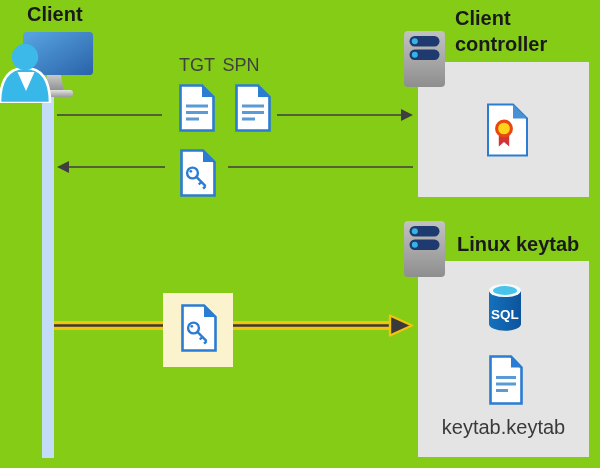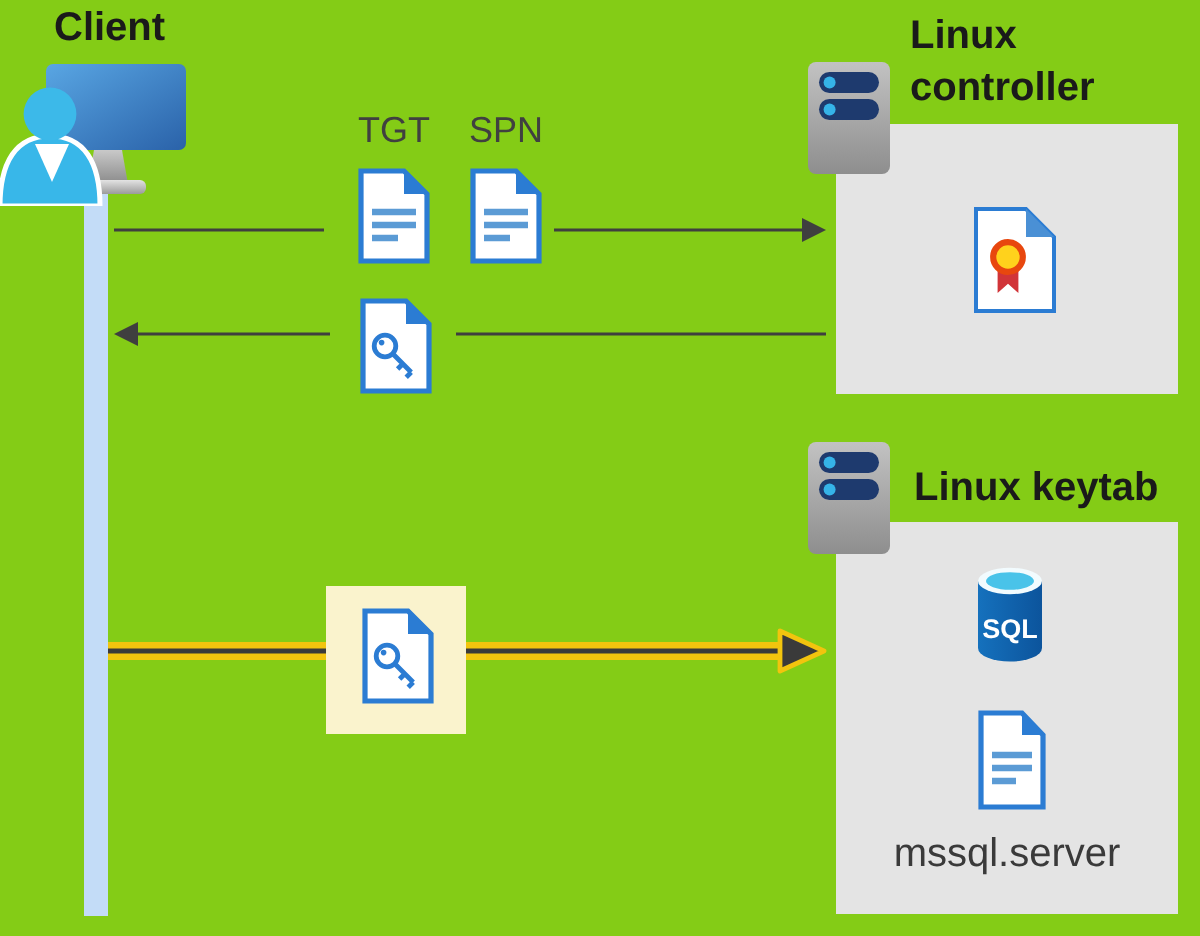--- a/index.html
+++ b/index.html
@@ -47,21 +47,21 @@
     <path d="M0 8 H105 M220 8 H346" stroke="#3f3f3f" stroke-width="1.6"></path>
     <polygon points="344,2 356,8 344,14" fill="#3f3f3f"></polygon>
   </svg>
 
   <svg class="abs" style="left:57px;top:159px;" width="358" height="16" viewBox="0 0 358 16">
     <polygon points="12,2 0,8 12,14" fill="#3f3f3f"></polygon>
     <path d="M12 8 H108 M171 8 H356" stroke="#3f3f3f" stroke-width="1.6"></path>
   </svg>
 
   <div class="abs ticket-lbl" style="left:177px;top:55px;text-align:center;">TGT</div>
-  <div class="abs ticket-lbl" style="left:233px;top:55px;">SPN</div>
+  <div class="abs ticket-lbl" style="left:221px;top:55px;">SPN</div>
 
   <svg class="abs" style="left:177px;top:84px;" width="40" height="48" viewBox="0 0 40 48">
     <path d="M3.5 1.5 H25 L36.5 13 V46.5 H3.5 Z" fill="#fff" stroke="#2b7cd3" stroke-width="2.6"></path>
     <path d="M25 1.5 L36.5 13 L25 13 Z" fill="#2b7cd3"></path>
     <path d="M9 22 H31 M9 28.5 H31 M9 35 H22" stroke="#5b9bd5" stroke-width="3.2"></path>
   </svg>
 
   <svg class="abs" style="left:233px;top:84px;" width="40" height="48" viewBox="0 0 40 48">
     <path d="M3.5 1.5 H25 L36.5 13 V46.5 H3.5 Z" fill="#fff" stroke="#2b7cd3" stroke-width="2.6"></path>
     <path d="M25 1.5 L36.5 13 L25 13 Z" fill="#2b7cd3"></path>
@@ -70,21 +70,21 @@
 
   <svg class="abs" style="left:178px;top:149px;" width="40" height="48" viewBox="0 0 40 48">
     <path d="M3.5 1.5 H25 L36.5 13 V46.5 H3.5 Z" fill="#fff" stroke="#2b7cd3" stroke-width="2.6"></path>
     <path d="M25 1.5 L36.5 13 L25 13 Z" fill="#2b7cd3"></path>
     <circle cx="14.5" cy="24" r="5.4" fill="none" stroke="#2b7cd3" stroke-width="2.4"></circle>
     <circle cx="12.8" cy="22.3" r="1.4" fill="#2b7cd3"></circle>
     <path d="M18.4 27.9 L27.6 37.1 M23.3 33 L20.8 35.5 M27.6 37.1 L25.1 39.6" stroke="#2b7cd3" stroke-width="2.4" fill="none"></path>
   </svg>
 
   <div class="abs gray-box" style="left:418px;top:62px;width:171px;height:135px;"></div>
-  <div class="abs hdr" style="left:455px;top:5px;width:135px;">Linux controller</div>
+  <div class="abs hdr" style="left:455px;top:5px;width:135px;">Client controller</div>
   <svg class="abs" style="left:403px;top:30px;" width="43" height="58" viewBox="0 0 43 58">
     <defs>
         <linearGradient id="srv1" x1="0" y1="0" x2="0" y2="1">
       <stop offset="0" stop-color="#c2c2c2"></stop>
           <stop offset="1" stop-color="#8e8e8e"></stop>
     </linearGradient>
       </defs>
     <rect x="1" y="1" width="41" height="56" rx="4" fill="url(#srv1)"></rect>
     <rect x="6.5" y="6" width="30" height="10.5" rx="5.2" fill="#1e3a6e"></rect>
     <circle cx="11.8" cy="11.2" r="3" fill="#35b3e8"></circle>
@@ -142,15 +142,15 @@
     <ellipse cx="18" cy="7.5" rx="12" ry="4.4" fill="#49c3e9"></ellipse>
     <text x="18" y="36" text-anchor="middle" font-family="Liberation Sans, sans-serif" font-size="13.5" font-weight="bold" fill="#ffffff">SQL</text>
   </svg>
 
   <svg class="abs" style="left:487px;top:355px;" width="38" height="50" viewBox="0 0 38 50">
     <path d="M3.5 1.5 H24 L34.5 12.5 V48.5 H3.5 Z" fill="#fff" stroke="#2b7cd3" stroke-width="2.6"></path>
     <path d="M24 1.5 L34.5 12.5 L24 12.5 Z" fill="#2b7cd3"></path>
     <path d="M9 22.5 H29 M9 29 H29 M9 35.5 H21" stroke="#5b9bd5" stroke-width="3.2"></path>
   </svg>
 
-  <div class="abs keytab-lbl" style="left:418px;top:416px;width:171px;">mssql.server</div>
+  <div class="abs keytab-lbl" style="left:418px;top:416px;width:171px;">keytab.keytab</div>
 
 </div>
 
 </body></html>

